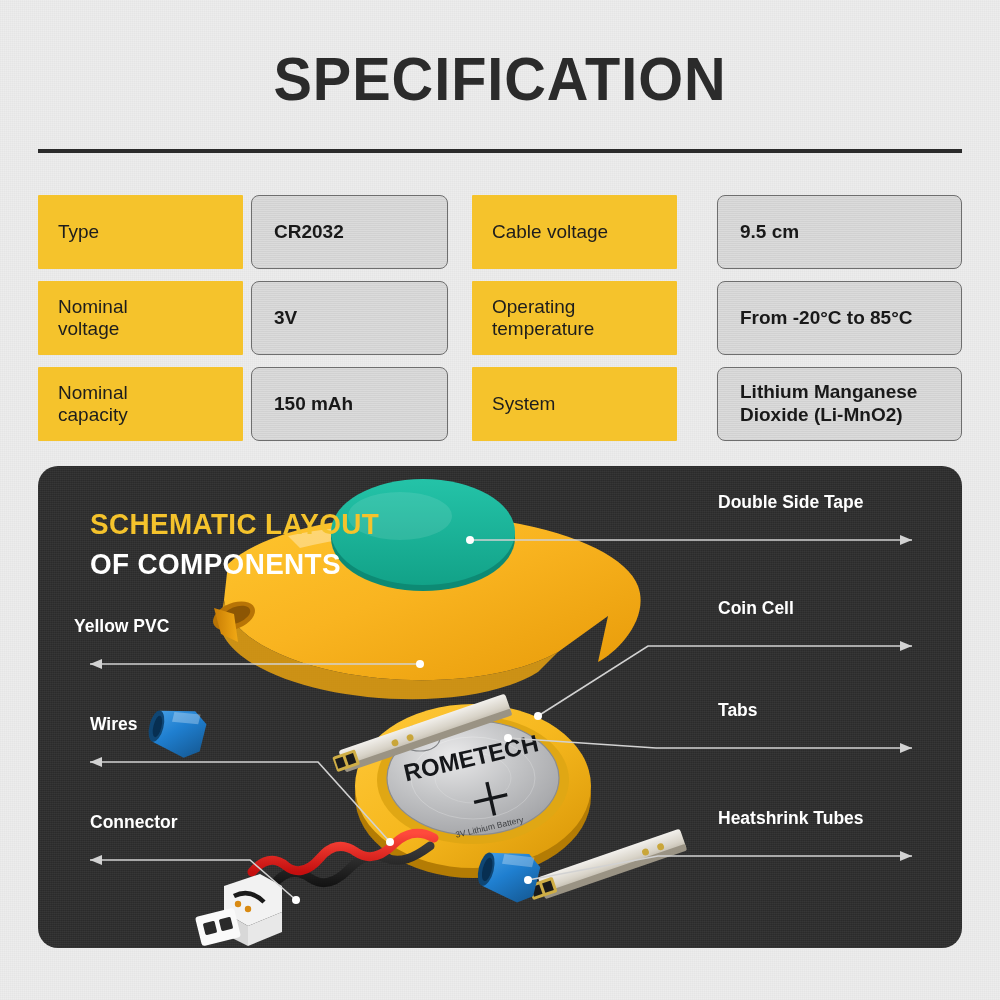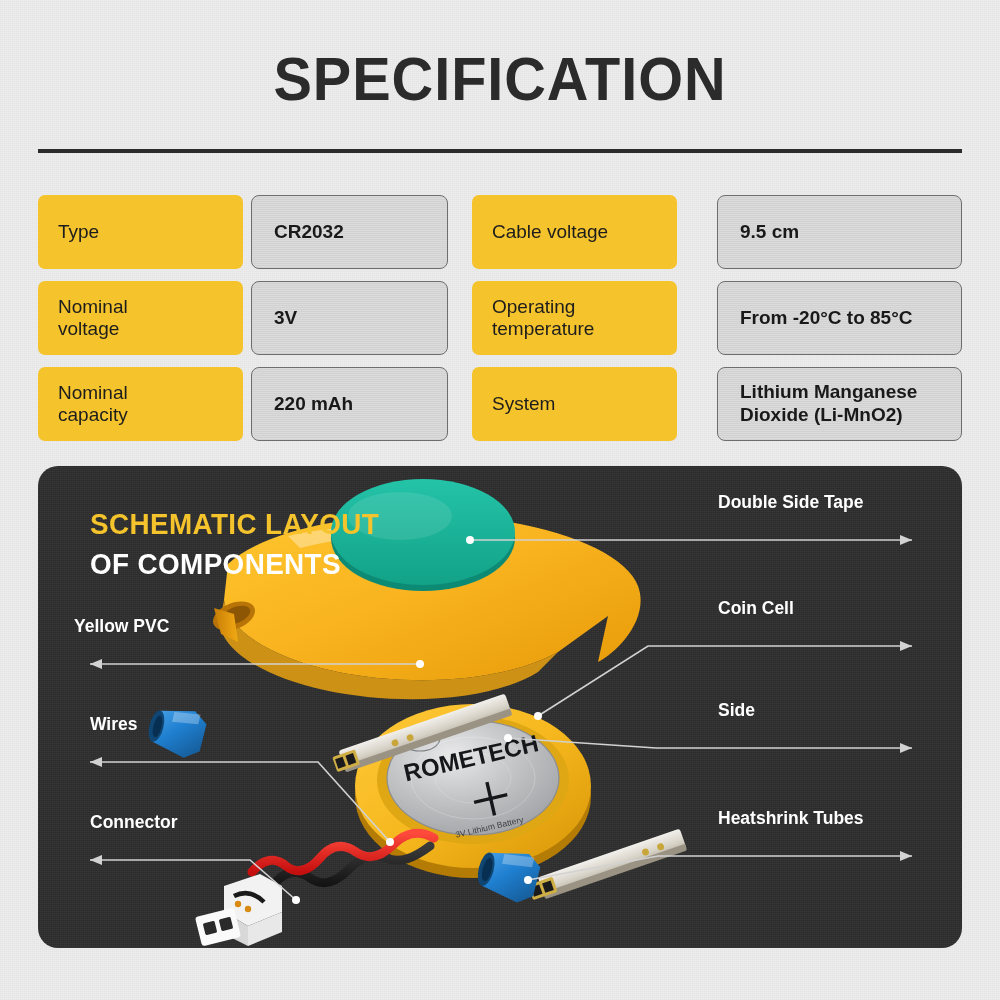--- a/index.html
+++ b/index.html
@@ -42,21 +42,21 @@
     position:absolute; left:38px; top:195px; width:924px;
     display:flex; gap:24px;
   }
   .spec-col{ display:flex; flex-direction:column; gap:12px; }
   .spec-col.left{ width:410px; }
   .spec-col.right{ width:490px; }
   .spec-row{ display:flex; gap:8px; height:74px; }
 
   .cell-label{
     background:#f5c32c;
-    border-radius:7px;
+    border-radius:1px;
     display:flex; align-items:center;
     padding:0 20px;
     font-size:19px;
     line-height:1.18;
     color:#1d1d1d;
     font-weight:normal;
     flex:0 0 auto;
   }
   .cell-value{
     background:#d9d9d9;
@@ -125,21 +125,21 @@
       <div class="spec-row">
         <div class="cell-label">Type</div>
         <div class="cell-value">CR2032</div>
       </div>
       <div class="spec-row">
         <div class="cell-label">Nominal<br>voltage</div>
         <div class="cell-value">3V</div>
       </div>
       <div class="spec-row">
         <div class="cell-label">Nominal<br>capacity</div>
-        <div class="cell-value">220 mAh</div>
+        <div class="cell-value">150 mAh</div>
       </div>
     </div>
 
     <div class="spec-col right">
       <div class="spec-row">
         <div class="cell-label">Cable voltage</div>
         <div class="cell-value">9.5 cm</div>
       </div>
       <div class="spec-row">
         <div class="cell-label">Operating<br>temperature</div>
@@ -343,17 +343,17 @@
       <div class="l1">SCHEMATIC LAYOUT</div>
       <div class="l2">OF COMPONENTS</div>
     </div>
 
     <div class="callout" style="left:36px; top:150px;">Yellow PVC</div>
     <div class="callout" style="left:52px; top:248px;">Wires</div>
     <div class="callout" style="left:52px; top:346px;">Connector</div>
 
     <div class="callout right" style="left:680px; top:26px;">Double Side Tape</div>
     <div class="callout right" style="left:680px; top:132px;">Coin Cell</div>
-    <div class="callout right" style="left:680px; top:234px;">Side</div>
+    <div class="callout right" style="left:680px; top:234px;">Tabs</div>
     <div class="callout right" style="left:680px; top:342px;">Heatshrink Tubes</div>
 
   </div>
 </div>
 
 </body></html>

